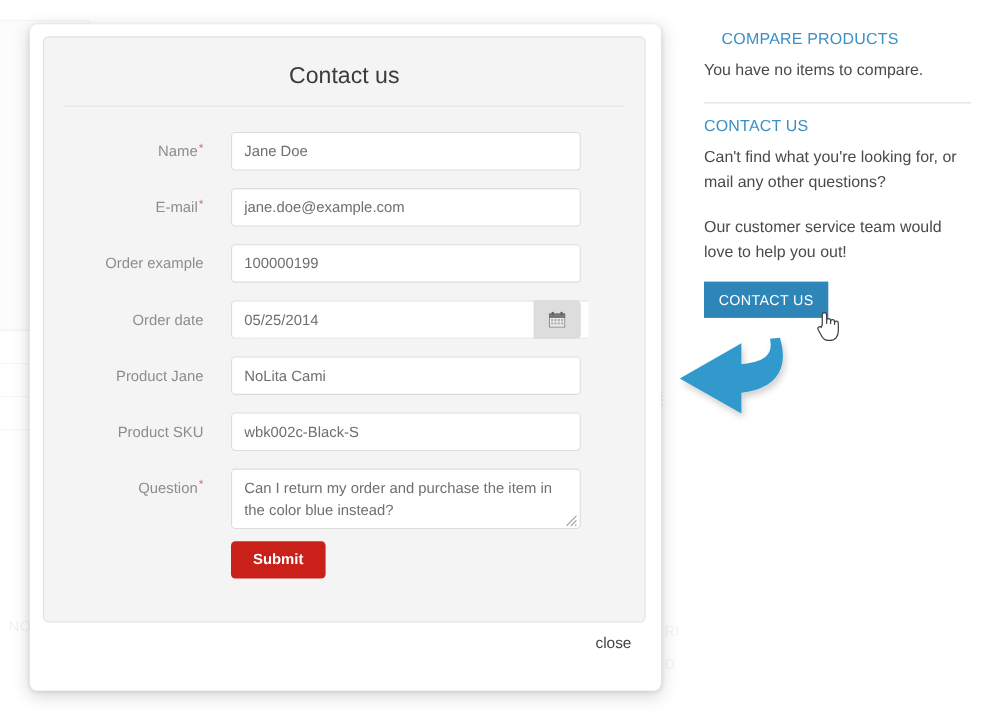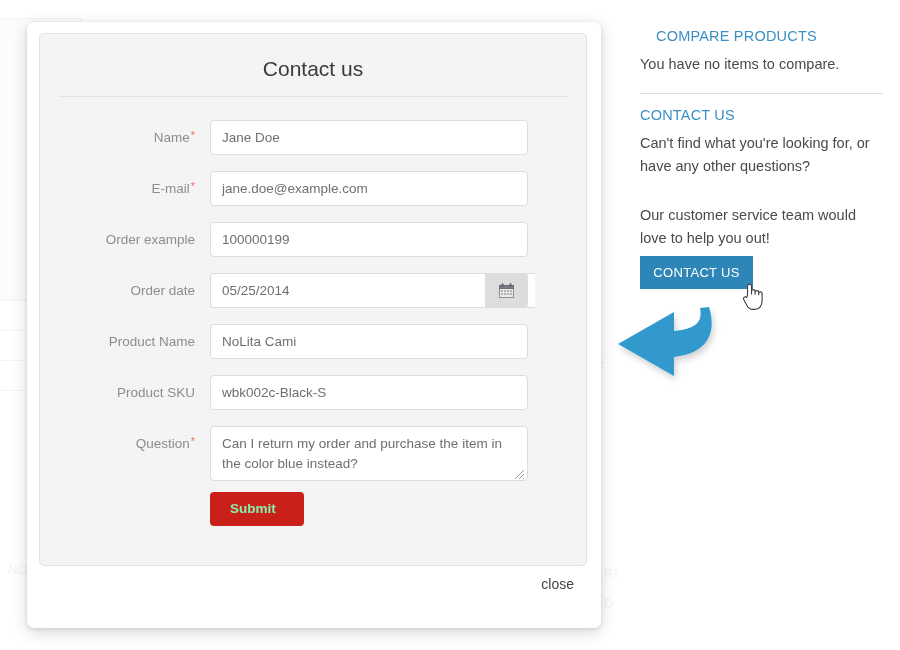--- a/index.html
+++ b/index.html
@@ -92,21 +92,21 @@
     width: 100%;
   }
 
   .form-row {
     position: relative;
     height: 51px;
   }
 
   .form-label {
     position: absolute;
-    left: 10px;
+    left: 0;
     top: 10px;
     width: 145px;
     text-align: right;
     font-size: 13.5px;
     color: #8d8d8d;
   }
   .req-star {
     color: #e8705a;
     font-size: 11px;
     vertical-align: top;
@@ -187,25 +187,25 @@
 
   
   .submit-row {
     position: relative;
     height: 50px;
   }
   .submit-btn {
     position: absolute;
     left: 170px;
     top: 4px;
-    padding: 9px 28px 10px 20px;
+    padding: 9px 20px 10px 20px;
     font-family: "Liberation Sans", sans-serif;
     font-size: 13.5px;
     font-weight: bold;
-    color: #86efac;
+    color: #ffffff;
     background: #c9201a;
     border: none;
     border-radius: 4px;
     cursor: pointer;
     text-align: center;
   }
 
   
   .close-link {
     position: absolute;
@@ -355,21 +355,21 @@
                       <rect x="11" y="10" width="2" height="2"></rect>
                   </g>
                 </svg>
               </span>
             </button>
           </div>
         </div>
 
         <div class="form-row">
           <div class="form-label">
-            <span>Product Name</span>
+            <span>Product Jane</span>
           </div>
           <div class="field-wrap">
             <input class="text-input" type="text" value="NoLita Cami" style="">
           </div>
         </div>
 
         <div class="form-row">
           <div class="form-label">
             <span>Product SKU</span>
           </div>
@@ -407,22 +407,22 @@
   </div>
 
   <div class="sidebar">
 
     <div class="side-heading" style="top:28px;margin-left:16px;">COMPARE PRODUCTS</div>
     <div class="side-text" style="top:53px;">You have no items to compare.</div>
 
     <div class="side-divider" style="top:93px;"></div>
 
     <div class="side-heading" style="top:107px;">CONTACT US</div>
-    <div class="side-text" style="top:132px;">Can't find what you're looking for, or have any other questions?</div>
-    <div class="side-text" style="top:204px;">Our customer service team would love to help you out!</div>
+    <div class="side-text" style="top:132px;">Can't find what you're looking for, or mail any other questions?</div>
+    <div class="side-text" style="top:196px;">Our customer service team would love to help you out!</div>
 
     <button class="contact-btn">CONTACT US</button>
   </div>
 
   <div class="arrow-annotation">
     <svg width="130" height="90" viewBox="0 0 130 90" aria-hidden="true">
       <defs>
         <filter id="arrowShadow" x="-30%" y="-30%" width="180%" height="180%">
           <feDropShadow dx="2" dy="4" stdDeviation="3" flood-color="#000000" flood-opacity="0.18"></feDropShadow>
         </filter>

